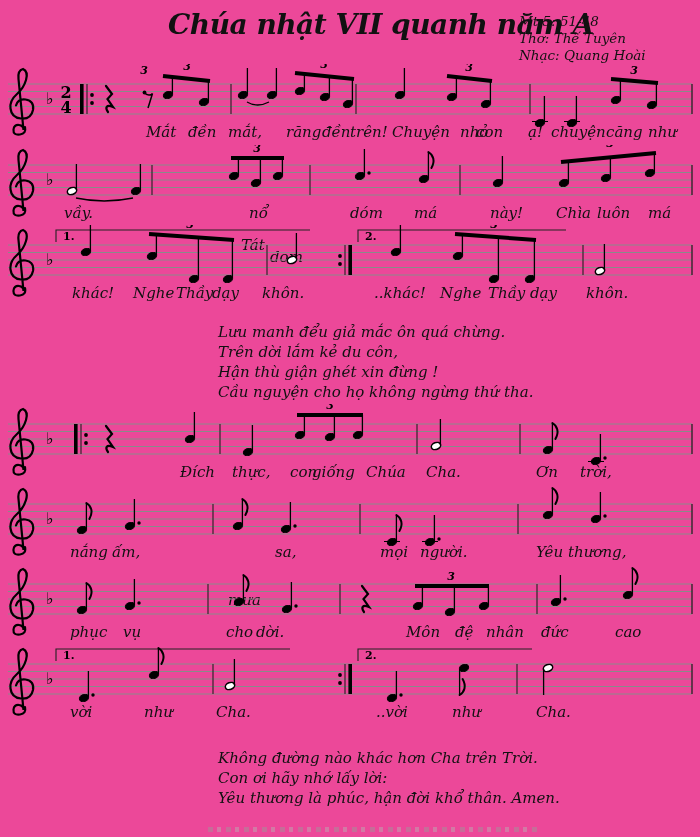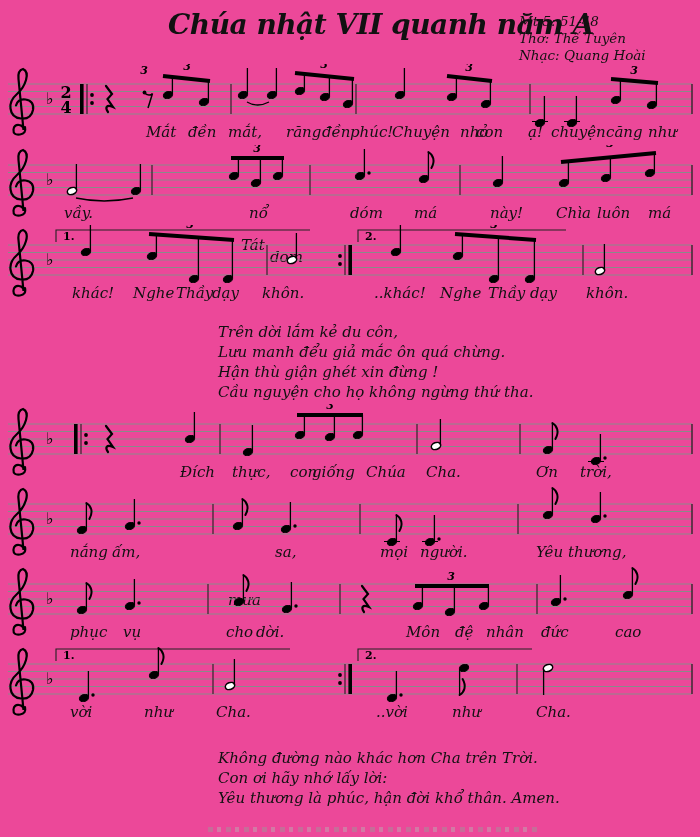--- a/index.html
+++ b/index.html
@@ -126,21 +126,21 @@
             <text x="469" y="7" font-size="11" fill="#000" text-anchor="middle" font-weight="bold" font-style="italic">3</text>
             <text x="634" y="10" font-size="11" fill="#000" text-anchor="middle" font-weight="bold" font-style="italic">3</text>
             <path d="M247 38 Q257.5 44 269 38" stroke="#000" stroke-width="1.3" fill="none"></path>
           </g>
         </svg>
         <span class="lyr" style="left: 146px;">Mắt</span>
         <span class="lyr" style="left: 188px;">đền</span>
         <span class="lyr" style="left: 228px;">mắt,</span>
         <span class="lyr" style="left: 286px;">răng</span>
         <span class="lyr" style="left: 322px;">đền</span>
-        <span class="lyr" style="left: 350px;">phúc!</span>
+        <span class="lyr" style="left: 350px;">trên!</span>
         <span class="lyr" style="left: 392px;">Chuyện</span>
         <span class="lyr" style="left: 444px; padding-left: 16px;">nhỏ</span>
         <span class="lyr" style="left: 476px;">con</span>
         <span class="lyr" style="left: 528px;">ạ!</span>
         <span class="lyr" style="left: 551px;">chuyện</span>
         <span class="lyr" style="left: 606px;">căng</span>
         <span class="lyr" style="left: 648px;">như</span>
       </div>
       <div class="system" style="top: 145px;">
         <svg width="700" height="82">
@@ -581,22 +581,22 @@
         <span class="lyr" style="left: 70px;">vời</span>
         <span class="lyr" style="left: 144px;">như</span>
         <span class="lyr" style="left: 216px;">Cha.</span>
         <span class="lyr" style="left: 376px;">..vời</span>
         <span class="lyr" style="left: 452px;">như</span>
         <span class="lyr" style="left: 536px;">Cha.</span>
       </div>
     </div>
 
   <div class="verse" style="top:322px">
+    <div>Lưu manh đểu giả mắc ôn quá chừng.</div>
     <div>Trên  dời lắm kẻ du côn,</div>
-    <div>Lưu manh đểu giả mắc ôn quá chừng.</div>
     <div>Hận thù giận ghét xin đừng !</div>
     <div>Cầu nguyện cho họ không ngừng thứ tha.</div>
   </div>
 
   <div class="verse" style="top:748px">
     <div>Không đường nào khác hơn Cha trên Trời.</div>
     <div>Con ơi hãy nhớ lấy lời:</div>
     <div>Yêu thương là phúc, hận đời khổ thân. Amen.</div>
   </div>
 

